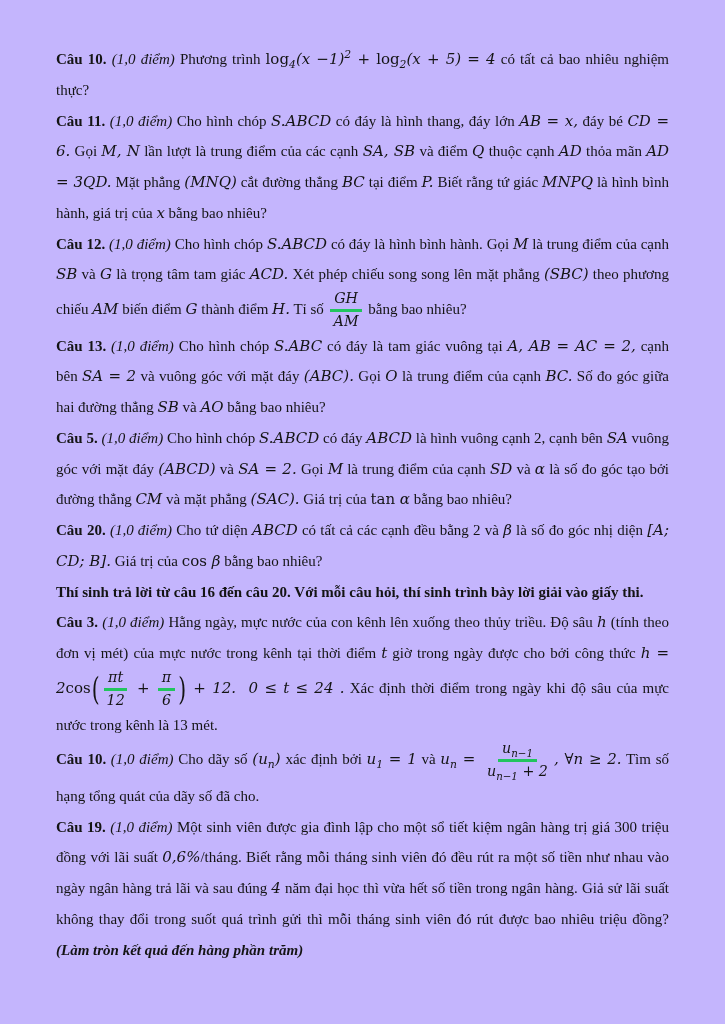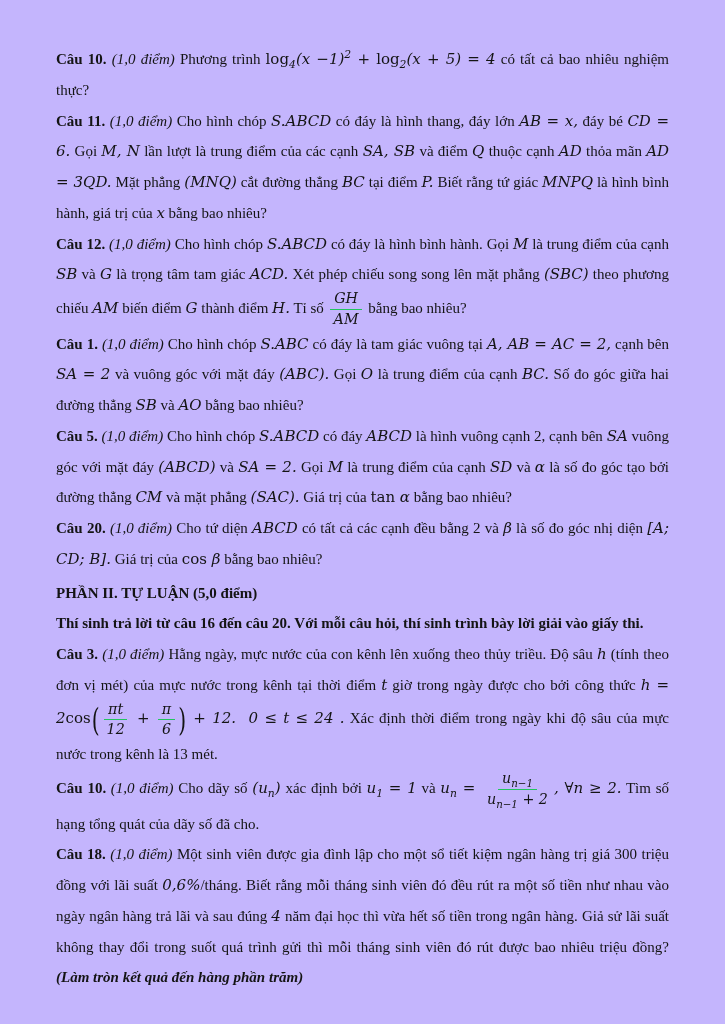--- a/index.html
+++ b/index.html
@@ -46,21 +46,21 @@
     flex-direction: column;
     align-items: center;
     vertical-align: middle;
     line-height: 1.25;
     font-size: 0.95em;
     margin: 0 2px;
     text-align: center;
   }
   .frac .num {
     padding: 0 4px 1px 4px;
-    border-bottom: 1px solid #22c55e;
+    border-bottom: 3px solid #22c55e;
     text-align: center;
   }
   .frac .den {
     padding: 1px 4px 0 4px;
   }
   .bigp {
     display: inline-block;
     font-style: normal;
     font-size: 1.35em;
     transform: scaleY(1.55);
@@ -98,51 +98,50 @@
     <span class="qbody"><span class="txt">Cho hình chóp </span><span class="math">S.ABCD</span><span class="txt"> có đáy là hình thang, đáy lớn </span><span class="math">AB = x,</span><span class="txt"> đáy bé </span><span class="math">CD = 6.</span><span class="txt"> Gọi </span><span class="math">M, N</span><span class="txt"> lần lượt là trung điểm của các cạnh </span><span class="math">SA, SB</span><span class="txt"> và điểm </span><span class="math">Q</span><span class="txt"> thuộc cạnh </span><span class="math">AD</span><span class="txt"> thỏa mãn </span><span class="math">AD = 3QD.</span><span class="txt"> Mặt phẳng </span><span class="math">(MNQ)</span><span class="txt"> cắt đường thẳng </span><span class="math">BC</span><span class="txt"> tại điểm </span><span class="math">P.</span><span class="txt"> Biết rằng tứ giác </span><span class="math">MNPQ</span><span class="txt"> là hình bình hành, giá trị của </span><span class="math">x</span><span class="txt"> bằng bao nhiêu?</span></span>
   </p>
 
   <p class="para">
     <span class="qlabel">Câu 12.</span>
     <span class="qpoints">(1,0 điểm)</span>
     <span class="qbody"><span class="txt">Cho hình chóp </span><span class="math">S.ABCD</span><span class="txt"> có đáy là hình bình hành. Gọi </span><span class="math">M</span><span class="txt"> là trung điểm của cạnh </span><span class="math">SB</span><span class="txt"> và </span><span class="math">G</span><span class="txt"> là trọng tâm tam giác </span><span class="math">ACD.</span><span class="txt"> Xét phép chiếu song song lên mặt phẳng </span><span class="math">(SBC)</span><span class="txt"> theo phương chiếu </span><span class="math">AM</span><span class="txt"> biến điểm </span><span class="math">G</span><span class="txt"> thành điểm </span><span class="math">H.</span><span class="txt"> Tỉ số </span><span class="frac math"><span class="num">GH</span><span class="den">AM</span></span><span class="txt"> bằng bao nhiêu?</span></span>
   </p>
 
   <p class="para">
-    <span class="qlabel">Câu 1.</span>
+    <span class="qlabel">Câu 13.</span>
     <span class="qpoints">(1,0 điểm)</span>
     <span class="qbody"><span class="txt">Cho hình chóp </span><span class="math">S.ABC</span><span class="txt"> có đáy là tam giác vuông tại </span><span class="math">A, AB = AC = 2,</span><span class="txt"> cạnh bên </span><span class="math">SA = 2</span><span class="txt"> và vuông góc với mặt đáy </span><span class="math">(ABC).</span><span class="txt"> Gọi </span><span class="math">O</span><span class="txt"> là trung điểm của cạnh </span><span class="math">BC.</span><span class="txt"> Số đo góc giữa hai đường thẳng </span><span class="math">SB</span><span class="txt"> và </span><span class="math">AO</span><span class="txt"> bằng bao nhiêu?</span></span>
   </p>
 
   <p class="para">
     <span class="qlabel">Câu 5.</span>
     <span class="qpoints">(1,0 điểm)</span>
     <span class="qbody"><span class="txt">Cho hình chóp </span><span class="math">S.ABCD</span><span class="txt"> có đáy </span><span class="math">ABCD</span><span class="txt"> là hình vuông cạnh 2, cạnh bên </span><span class="math">SA</span><span class="txt"> vuông góc với mặt đáy </span><span class="math">(ABCD)</span><span class="txt"> và </span><span class="math">SA = 2.</span><span class="txt"> Gọi </span><span class="math">M</span><span class="txt"> là trung điểm của cạnh </span><span class="math">SD</span><span class="txt"> và </span><span class="math">α</span><span class="txt"> là số đo góc tạo bởi đường thẳng </span><span class="math">CM</span><span class="txt"> và mặt phẳng </span><span class="math">(SAC).</span><span class="txt"> Giá trị của </span><span class="math"><span class="up">tan</span> α</span><span class="txt"> bằng bao nhiêu?</span></span>
   </p>
 
   <p class="para">
     <span class="qlabel">Câu 20.</span>
     <span class="qpoints">(1,0 điểm)</span>
     <span class="qbody"><span class="txt">Cho tứ diện </span><span class="math">ABCD</span><span class="txt"> có tất cả các cạnh đều bằng 2 và </span><span class="math">β</span><span class="txt"> là số đo góc nhị diện </span><span class="math">[A; CD; B].</span><span class="txt"> Giá trị của </span><span class="math"><span class="up">cos</span> β</span><span class="txt"> bằng bao nhiêu?</span></span>
   </p>
 
-  <p class="para heading">PHẦN II. TỰ LUẬN (5,0 điểm)</p>
   <p class="para instruction">Thí sinh trả lời từ câu 16 đến câu 20. Với mỗi câu hỏi, thí sinh trình bày lời giải vào giấy thi.</p>
 
   <p class="para">
     <span class="qlabel">Câu 3.</span>
     <span class="qpoints">(1,0 điểm)</span>
     <span class="qbody"><span class="txt">Hằng ngày, mực nước của con kênh lên xuống theo thủy triều. Độ sâu </span><span class="math">h</span><span class="txt"> (tính theo đơn vị mét) của mực nước trong kênh tại thời điểm </span><span class="math">t</span><span class="txt"> giờ trong ngày được cho bởi công thức </span><span class="math">h = 2<span class="up">cos</span></span><span class="bigp math">(</span><span class="frac math"><span class="num">πt</span><span class="den">12</span></span><span class="math"> + </span><span class="frac math"><span class="num">π</span><span class="den">6</span></span><span class="bigp math">)</span><span class="math"> + 12.  0 ≤ t ≤ 24 .</span><span class="txt"> Xác định thời điểm trong ngày khi độ sâu của mực nước trong kênh là 13 mét.</span></span>
   </p>
 
   <p class="para">
     <span class="qlabel">Câu 10.</span>
     <span class="qpoints">(1,0 điểm)</span>
     <span class="qbody"><span class="txt">Cho dãy số </span><span class="math">(u<sub>n</sub>)</span><span class="txt"> xác định bởi </span><span class="math">u<sub>1</sub> = 1</span><span class="txt"> và </span><span class="math">u<sub>n</sub> = </span><span class="frac math"><span class="num">u<sub>n−1</sub></span><span class="den">u<sub>n−1</sub> + 2</span></span><span class="math">, ∀n ≥ 2.</span><span class="txt"> Tìm số hạng tổng quát của dãy số đã cho.</span></span>
   </p>
 
   <p class="para">
-    <span class="qlabel">Câu 18.</span>
+    <span class="qlabel">Câu 19.</span>
     <span class="qpoints">(1,0 điểm)</span>
     <span class="qbody"><span class="txt">Một sinh viên được gia đình lập cho một sổ tiết kiệm ngân hàng trị giá 300 triệu đồng với lãi suất </span><span class="math">0,6%</span><span class="txt">/tháng. Biết rằng mỗi tháng sinh viên đó đều rút ra một số tiền như nhau vào ngày ngân hàng trả lãi và sau đúng </span><span class="math">4</span><span class="txt"> năm đại học thì vừa hết số tiền trong ngân hàng. Giả sử lãi suất không thay đổi trong suốt quá trình gửi thì mỗi tháng sinh viên đó rút được bao nhiêu triệu đồng? </span><span class="bi">(Làm tròn kết quả đến hàng phần trăm)</span></span>
   </p>
 
 </div>
 
 </body></html>

